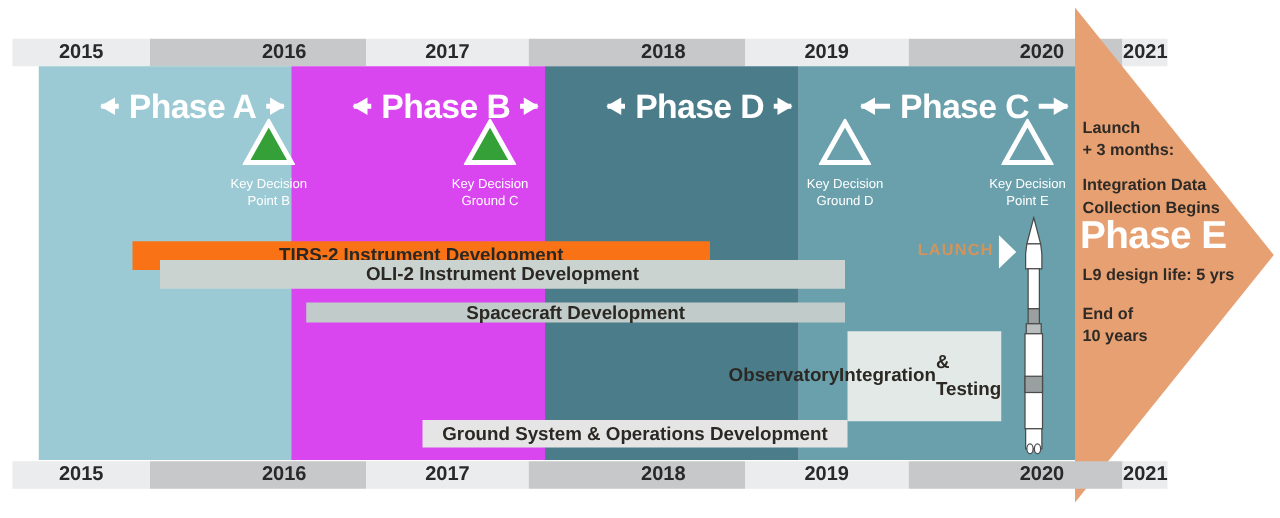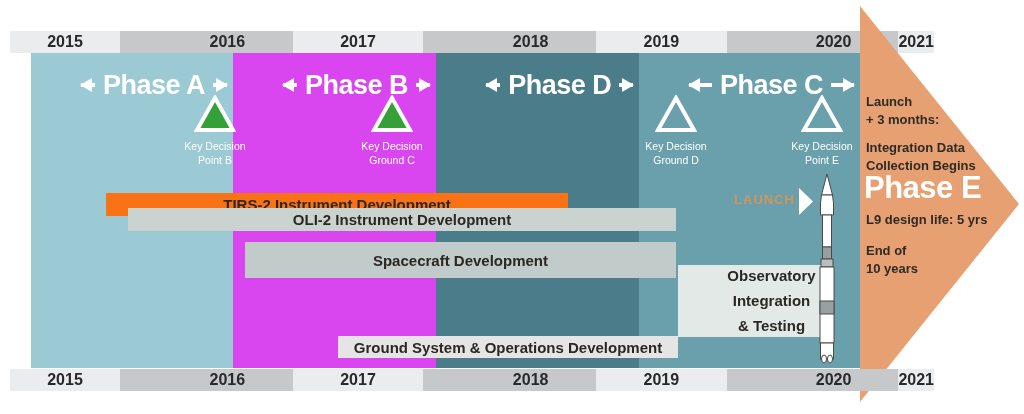--- a/index.html
+++ b/index.html
@@ -32,25 +32,25 @@
   .arrow-right::before{right:-1px;border-left:12px solid #fff;}
   
   .kdp{position:absolute;width:96px;top:95px;text-align:center;}
   .kdp-label{margin-top:3px;color:#fff;font-size:10.5px;line-height:1.3;}
   .kdp-label span{display:block;}
   
   .bar{position:absolute;display:flex;align-items:center;justify-content:center;
     font-size:15px;font-weight:600;color:#2b2824;white-space:nowrap;}
   .bar-tirs{left:106px;top:175px;width:462px;height:23px;background:#f97316;margin-top:18px;}
   .bar-oli{left:128px;top:208px;width:548px;height:23px;background:#cbd3d1;}
-  .bar-sc{left:245px;top:242px;width:431px;height:36px;background:#c1cbc9;}
+  .bar-sc{left:245px;top:242px;width:431px;height:16px;background:#c1cbc9;}
   .bar-ground{left:338px;top:336px;width:340px;height:22px;background:#e5e5e5;}
   .obs-box{position:absolute;left:678px;top:265px;width:123px;height:72px;
-    background:#e3e9e6;display:flex;flex-direction:column;align-items:center;
-    justify-content:space-between;font-size:15px;font-weight:600;color:#2b2824;line-height:1.5;padding-left:32px;}
+    background:#e3e9e6;display:flex;flex-direction:row;align-items:center;
+    justify-content:flex-end;font-size:15px;font-weight:600;color:#2b2824;line-height:1.5;}
   
   .launch-label{position:absolute;left:712px;top:192px;width:83px;text-align:right;
     color:#d1945c;font-weight:bold;font-size:13px;letter-spacing:1px;}
   .launch-pointer{position:absolute;left:799px;top:188px;}
   .rocket{position:absolute;left:813px;top:173px;}
   
   .orange-arrow{position:absolute;left:860px;top:6px;}
   .pe-text{position:absolute;left:866px;width:152px;font-size:13px;font-weight:600;
     color:#2e2a26;line-height:1.4;}
   .pe-text span{display:block;}

